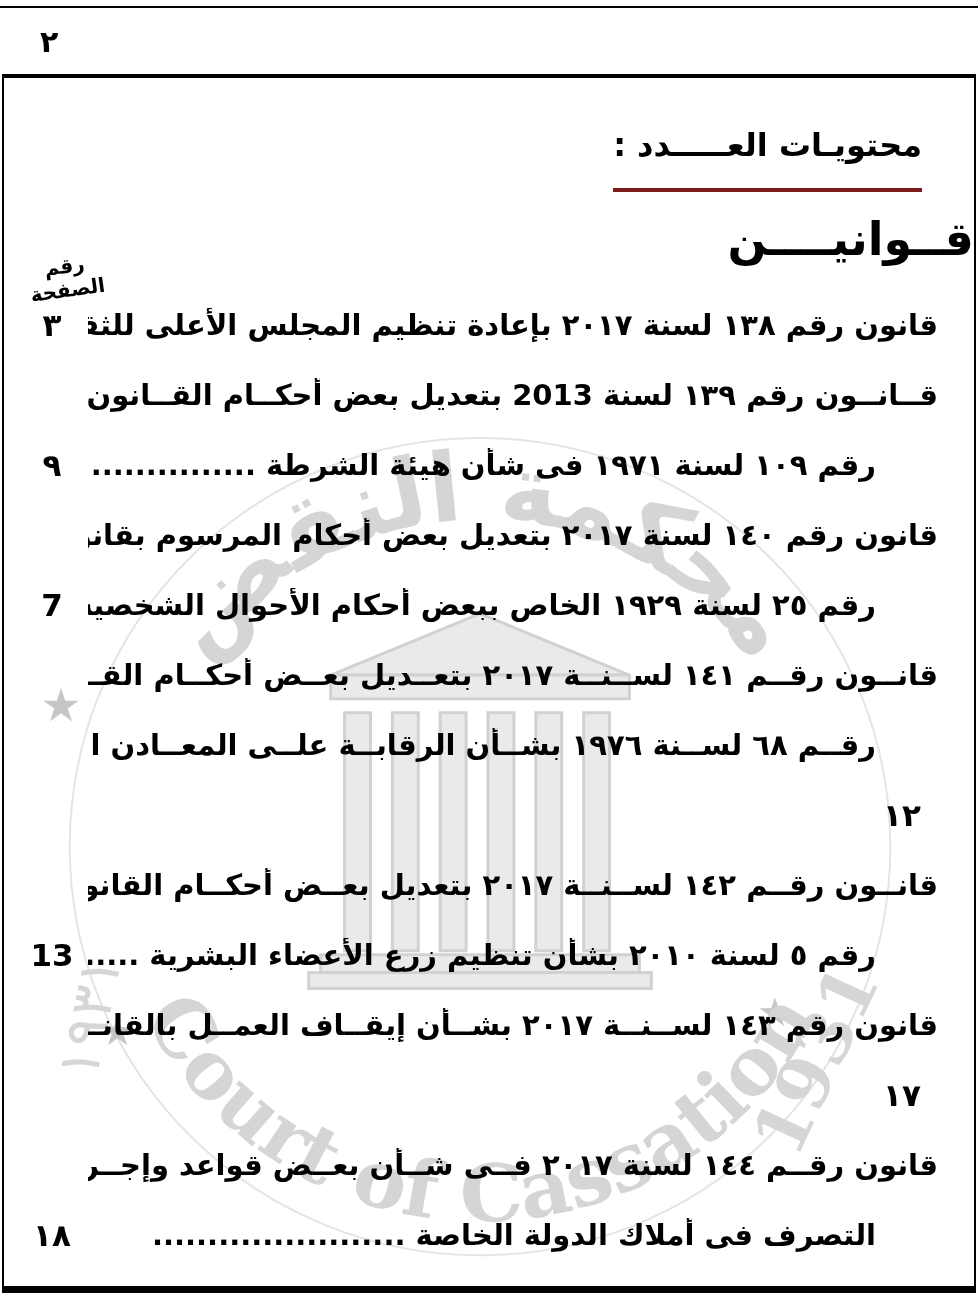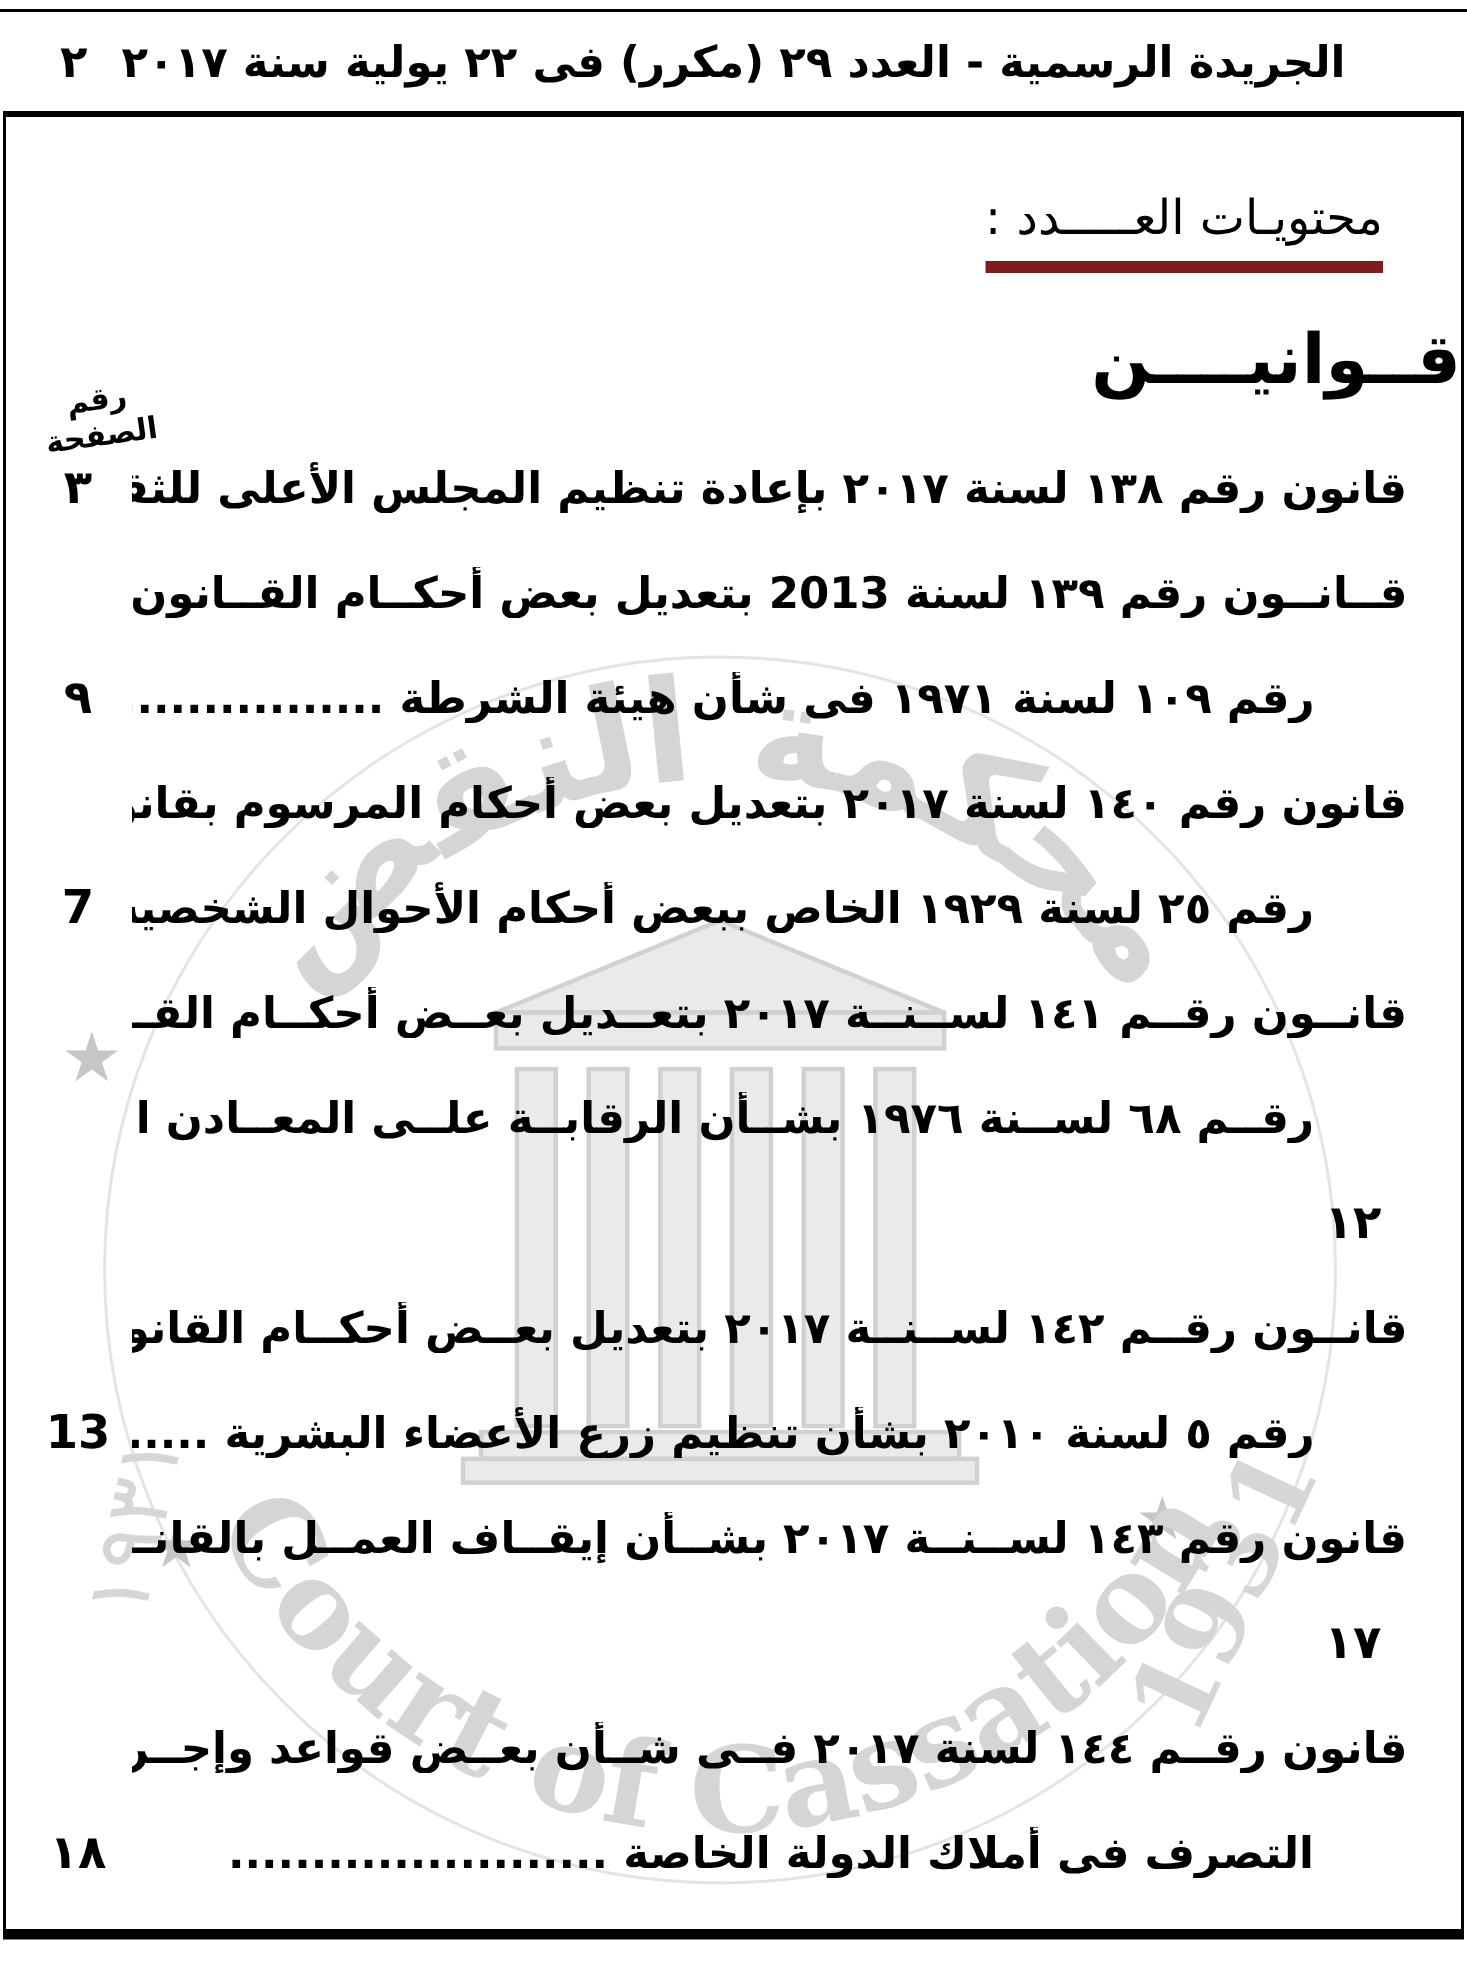--- a/index.html
+++ b/index.html
@@ -27,23 +27,23 @@
     border-bottom:7px solid #000;
     border-left:2px solid #000;
     border-right:2px solid #000;
   }
   .content-box > .layer { position:absolute; inset:0; }
   .wm { position:absolute; inset:0; z-index:0; }
   .fg { z-index:1; }
 
   .section-heading {
     position:absolute; top:48px; right:52px;
-    font-size:32px; font-weight:normal;
-    padding-bottom:10px;
-    border-bottom:8px solid #7f1d1d;
+    font-size:32px; font-weight:bold;
+    padding-bottom:24px;
+    border-bottom:4px solid #7f1d1d;
   }
   .category-heading {
     position:absolute; top:134px; left:0; right:0;
     text-align:right; font-size:46px; font-weight:bold; letter-spacing:1px;
   }
   .page-col-label {
     position:absolute; top:176px; left:2px; width:120px;
     font-size:20px; font-weight:bold; text-align:center;
     transform:rotate(-8deg);
   }
@@ -65,21 +65,20 @@
 </style>
 </head>
 <body>
 
 <div class="page">
 
   <div class="top-rule"></div>
 
   <div class="header">
     <span class="page-num">٢</span>
-    <span class="header-title">الجريدة الرسمية - العدد ٢٩ (مكرر) فى ٢٢ يولية سنة ٢٠١٧</span>
   </div>
 
   <div class="content-box">
 
     <svg class="wm" viewBox="0 0 974 1218" width="100%" height="100%" preserveAspectRatio="none">
       <g opacity="0.8">
         <circle cx="478" cy="775" r="412" fill="none" stroke="#dedede" stroke-width="2"></circle>
         <path id="wm-top-arc" d="M 148 775 A 330 330 0 0 1 808 775" fill="none"></path>
         <path id="wm-bottom-arc" d="M 100 775 A 378 378 0 0 0 856 775" fill="none"></path>
 

